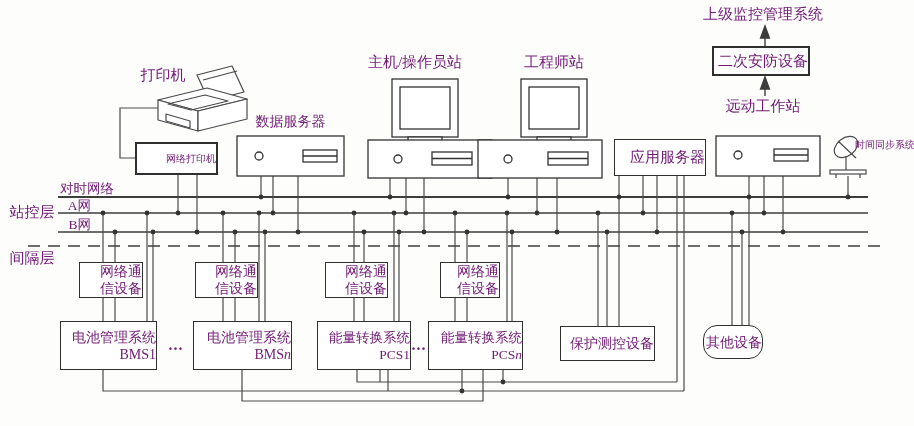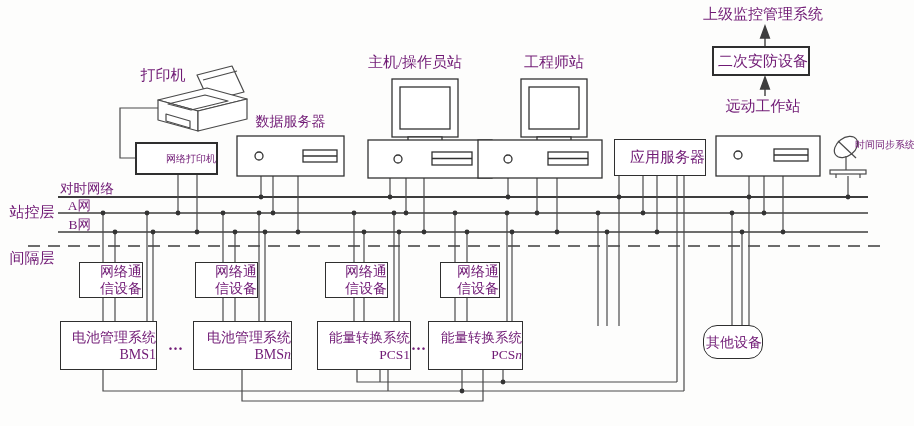--- a/index.html
+++ b/index.html
@@ -282,18 +282,21 @@
     <span>PCS1</span>
   </div>
 
   <div class="ellipsis" style="left:408px;top:336px;width:22px;text-align:center;">...</div>
 
   <div class="box" style="left:428px;top:321px;width:95px;height:49px;font-size:13.5px;">
     <span>能量转换系统</span>
     <span><span>PCS</span><span class="var">n</span></span>
   </div>
 
+  <div class="box" style="left:560px;top:326px;width:95px;height:35px;">
+    <span>保护测控设备</span>
+  </div>
 
   <div class="box" style="left:703px;top:325px;width:60px;height:34px;border-radius:14px;">
     <span>其他设备</span>
   </div>
 
 </div>
 
 </body></html>

